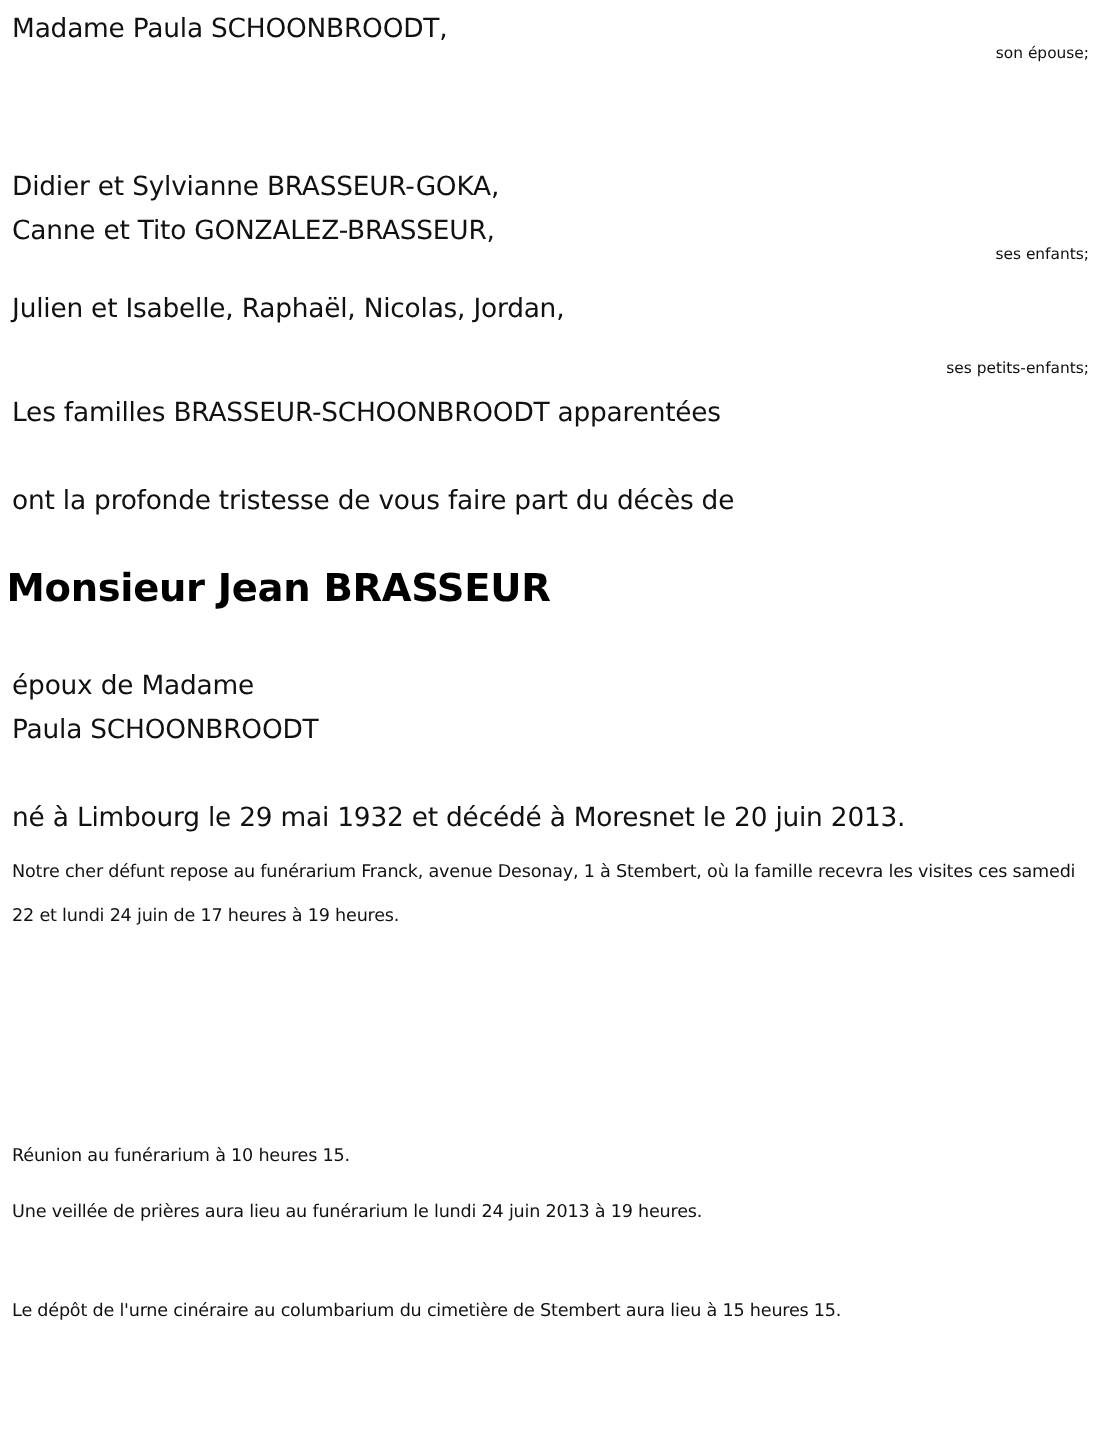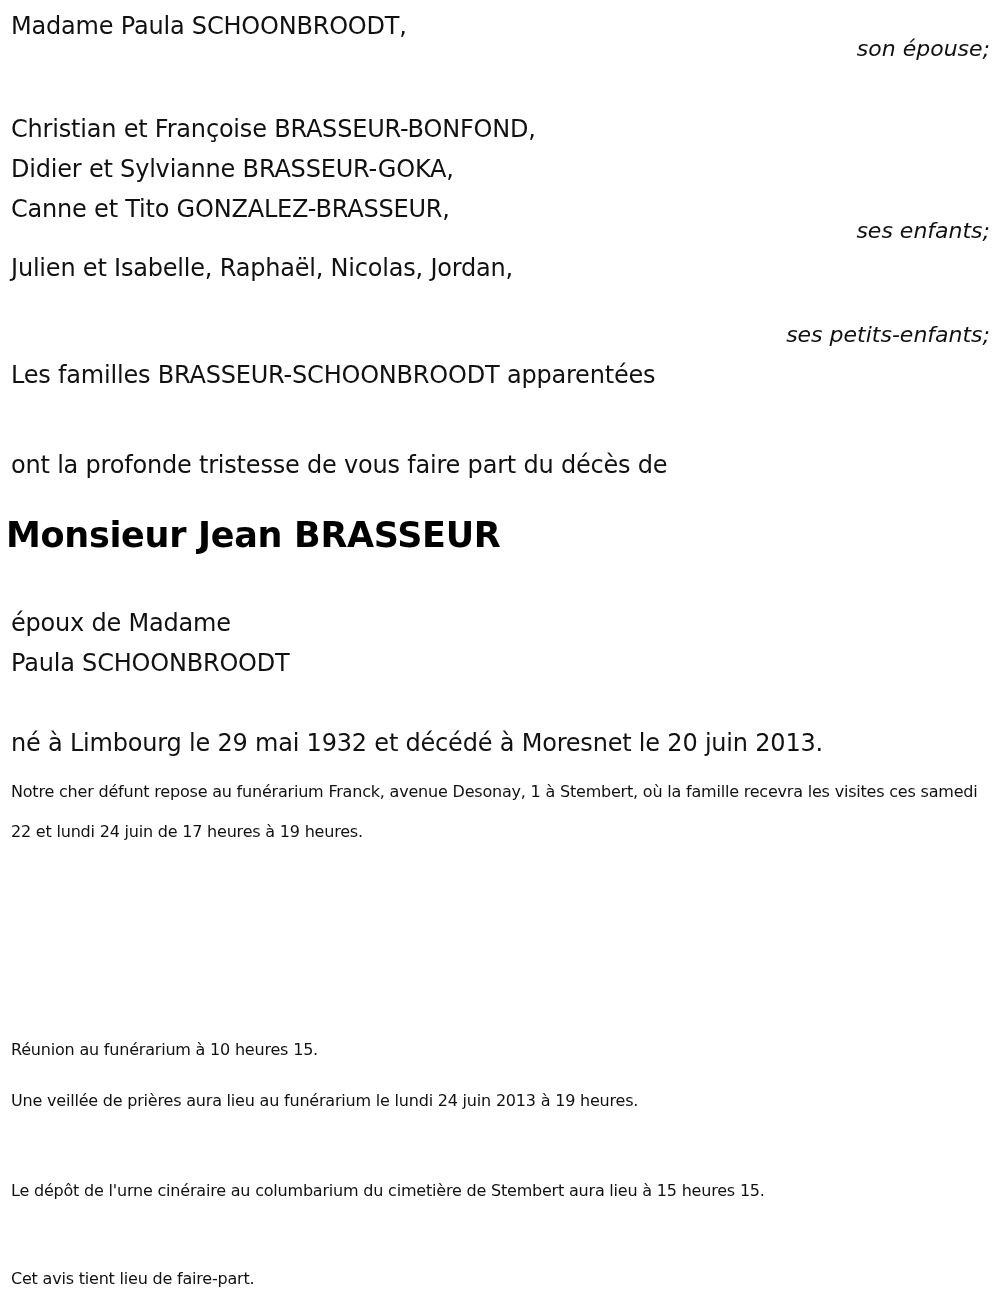--- a/index.html
+++ b/index.html
@@ -1,48 +1,46 @@
 <!DOCTYPE html>
 <html><head>
 <meta charset="utf-8">
 <style>
   html, body { margin:0; padding:0; background:#ffffff; }
   body { width:1000px; height:1315px; overflow:hidden; color:#111; font-family:"DejaVu Sans", sans-serif; }
   .page { position:relative; width:1000px; height:1081px; }
   .t { position:absolute; left:11px; font-size:24px; line-height:40px; white-space:nowrap; letter-spacing:-0.2px; color:#111; }
-  .r { position:absolute; right:10px; font-size:22px; font-style:italic; line-height:30px; white-space:nowrap; color:#111; }
+  .r { position:absolute; right:10px; font-size:14px; line-height:30px; white-space:nowrap; color:#111; }
   .title { position:absolute; left:6px; font-size:35px; font-weight:bold; line-height:48px; white-space:nowrap; color:#000; letter-spacing:-0.3px; }
   .para { position:absolute; left:11px; width:985px; font-size:16px; line-height:40px; color:#111; letter-spacing:-0.2px; }
 </style>
 </head>
 <body>
 
 <div class="page">
 
   <div class="t" style="top:6px">Madame Paula SCHOONBROODT,</div>
   <div class="r" style="top:34px">son épouse;</div>
 
-  <div class="t" style="top:109px">Christian et Françoise BRASSEUR-BONFOND,</div>
   <div class="t" style="top:189px">Canne et Tito GONZALEZ-BRASSEUR,</div>
   <div class="t" style="top:149px">Didier et Sylvianne BRASSEUR-GOKA,</div>
   <div class="r" style="top:216px">ses enfants;</div>
 
-  <div class="t" style="top:248px">Julien et Isabelle, Raphaël, Nicolas, Jordan,</div>
+  <div class="t" style="top:260px">Julien et Isabelle, Raphaël, Nicolas, Jordan,</div>
   <div class="r" style="top:320px">ses petits-enfants;</div>
 
   <div class="t" style="top:355px">Les familles BRASSEUR-SCHOONBROODT apparentées</div>
 
-  <div class="t" style="top:445px">ont la profonde tristesse de vous faire part du décès de</div>
+  <div class="t" style="top:435px">ont la profonde tristesse de vous faire part du décès de</div>
 
   <div class="title" style="top:511px">Monsieur Jean BRASSEUR</div>
 
   <div class="t" style="top:643px">Paula SCHOONBROODT</div>
   <div class="t" style="top:603px">époux de Madame</div>
 
   <div class="t" style="top:723px">né à Limbourg le 29 mai 1932 et décédé à Moresnet le 20 juin 2013.</div>
 
   <div class="para" style="top:772px">Notre cher défunt repose au funérarium Franck, avenue Desonay, 1 à Stembert, où la famille recevra les visites ces samedi 22 et lundi 24 juin de 17 heures à 19 heures.</div>
   <div class="para" style="top:1030px">Réunion au funérarium à 10 heures 15.</div>
   <div class="para" style="top:1081px">Une veillée de prières aura lieu au funérarium le lundi 24 juin 2013 à 19 heures.</div>
   <div class="para" style="top:1171px">Le dépôt de l'urne cinéraire au columbarium du cimetière de Stembert aura lieu à 15 heures 15.</div>
-  <div class="para" style="top:1259px">Cet avis tient lieu de faire-part.</div>
 
 </div>
 
 </body></html>

